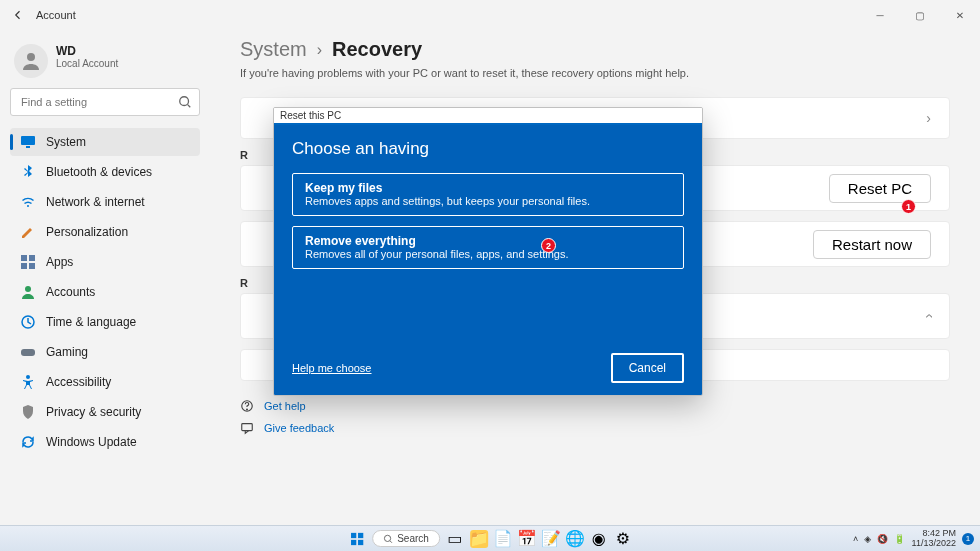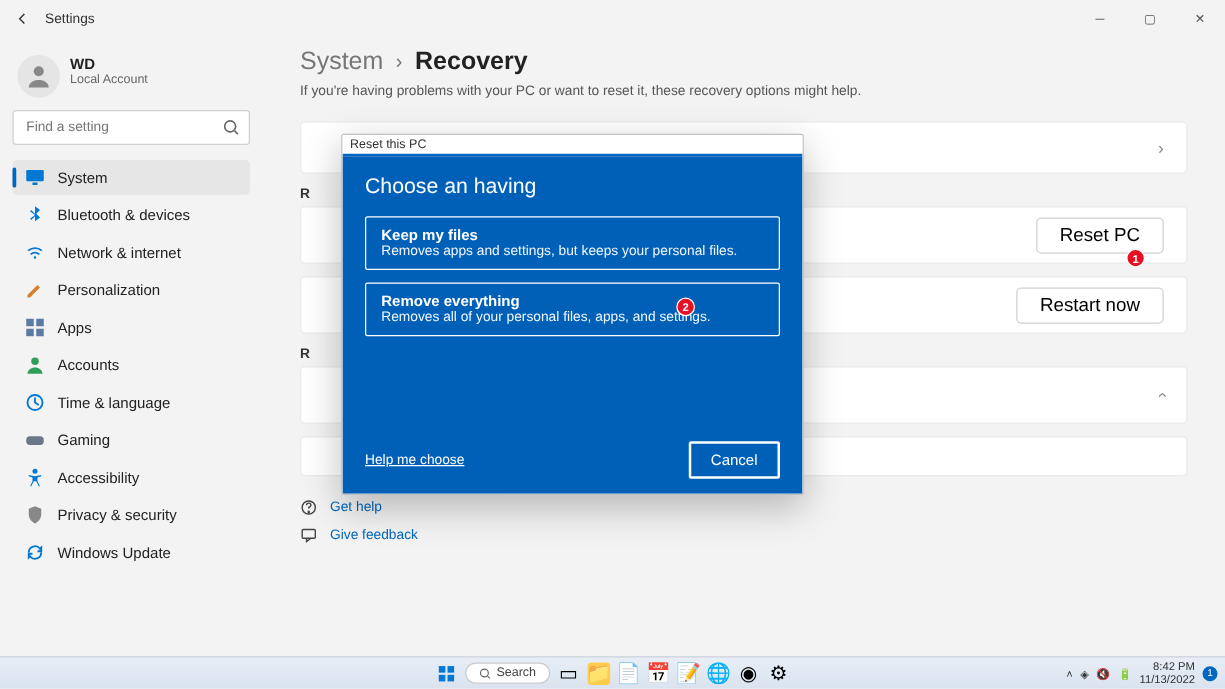--- a/index.html
+++ b/index.html
@@ -31,21 +31,21 @@
 .bc-sep{color:#777;font-size:16px;}
 .bc-current{font-size:20px;font-weight:600;color:#222;}
 .sub{font-size:11px;color:#555;margin-bottom:18px;}
 .card-row{background:#fff;border-radius:4px;padding:14px 18px;margin-bottom:10px;display:flex;align-items:center;justify-content:space-between;border:1px solid #eaeaea;}
 .chev{color:#888;font-size:14px;}
 .opt-btn{border:1px solid #d0d0d0;background:#fff;border-radius:4px;padding:5px 18px;font-size:15px;cursor:pointer;}
 .sect-label{font-size:11px;font-weight:600;color:#333;margin:6px 0 4px;}
 .help-links{margin-top:14px;}
 .help-link{display:flex;align-items:center;gap:10px;font-size:11px;color:#0067c0;padding:4px 0;cursor:pointer;}
 .help-link svg{stroke:#444;fill:none;}
-.dialog{position:absolute;left:273px;top:107px;width:370px;height:289px;background:#fff;border:1px solid #c0c0c0;box-shadow:0 10px 30px rgba(0,0,0,.25);border-radius:2px;overflow:hidden;}
+.dialog{position:absolute;left:273px;top:107px;width:430px;height:289px;background:#fff;border:1px solid #c0c0c0;box-shadow:0 10px 30px rgba(0,0,0,.25);border-radius:2px;overflow:hidden;}
 .dlg-title{padding:2px 6px;font-size:10px;color:#333;background:#fff;border-bottom:2px solid #0067c0;}
 .dlg-body{background:#0060b8;color:#fff;padding:14px 18px 12px;height:calc(100% - 17px);display:flex;flex-direction:column;}
 .dlg-heading{font-size:17px;font-weight:400;margin-bottom:14px;}
 .opt{border:1px solid #fff;border-radius:2px;padding:7px 12px 8px;margin-bottom:10px;cursor:pointer;position:relative;}
 .opt-title{font-size:12px;font-weight:600;}
 .opt-desc{font-size:11px;opacity:.95;}
 .dlg-footer{margin-top:auto;display:flex;justify-content:space-between;align-items:center;}
 .help-choose{font-size:11px;color:#fff;text-decoration:underline;cursor:pointer;}
 .cancel-btn{border:2px solid #fff;background:transparent;color:#fff;font-size:12px;padding:6px 16px;border-radius:2px;cursor:pointer;}
 .anno{position:absolute;width:15px;height:15px;border-radius:50%;background:#e81123;border:1.5px solid #fff;color:#fff;font-size:9px;font-weight:700;display:flex;align-items:center;justify-content:center;z-index:20;}
@@ -59,21 +59,21 @@
 </style>
 </head>
 <body>
 
 <div class="titlebar">
   <div class="back-arrow">
     <svg viewBox="0 0 16 16" fill="none" stroke-width="1.5">
         <path d="M10 3 L5 8 L10 13"></path>
       </svg>
   </div>
-  <div class="title-text">Settings</div>
+  <div class="title-text">Account</div>
   <div class="win-controls">
     <div class="win-btn">─</div>
     <div class="win-btn">▢</div>
     <div class="win-btn">✕</div>
   </div>
 </div>
 
 <div class="main">
   <div class="sidebar">
     <div class="profile">

